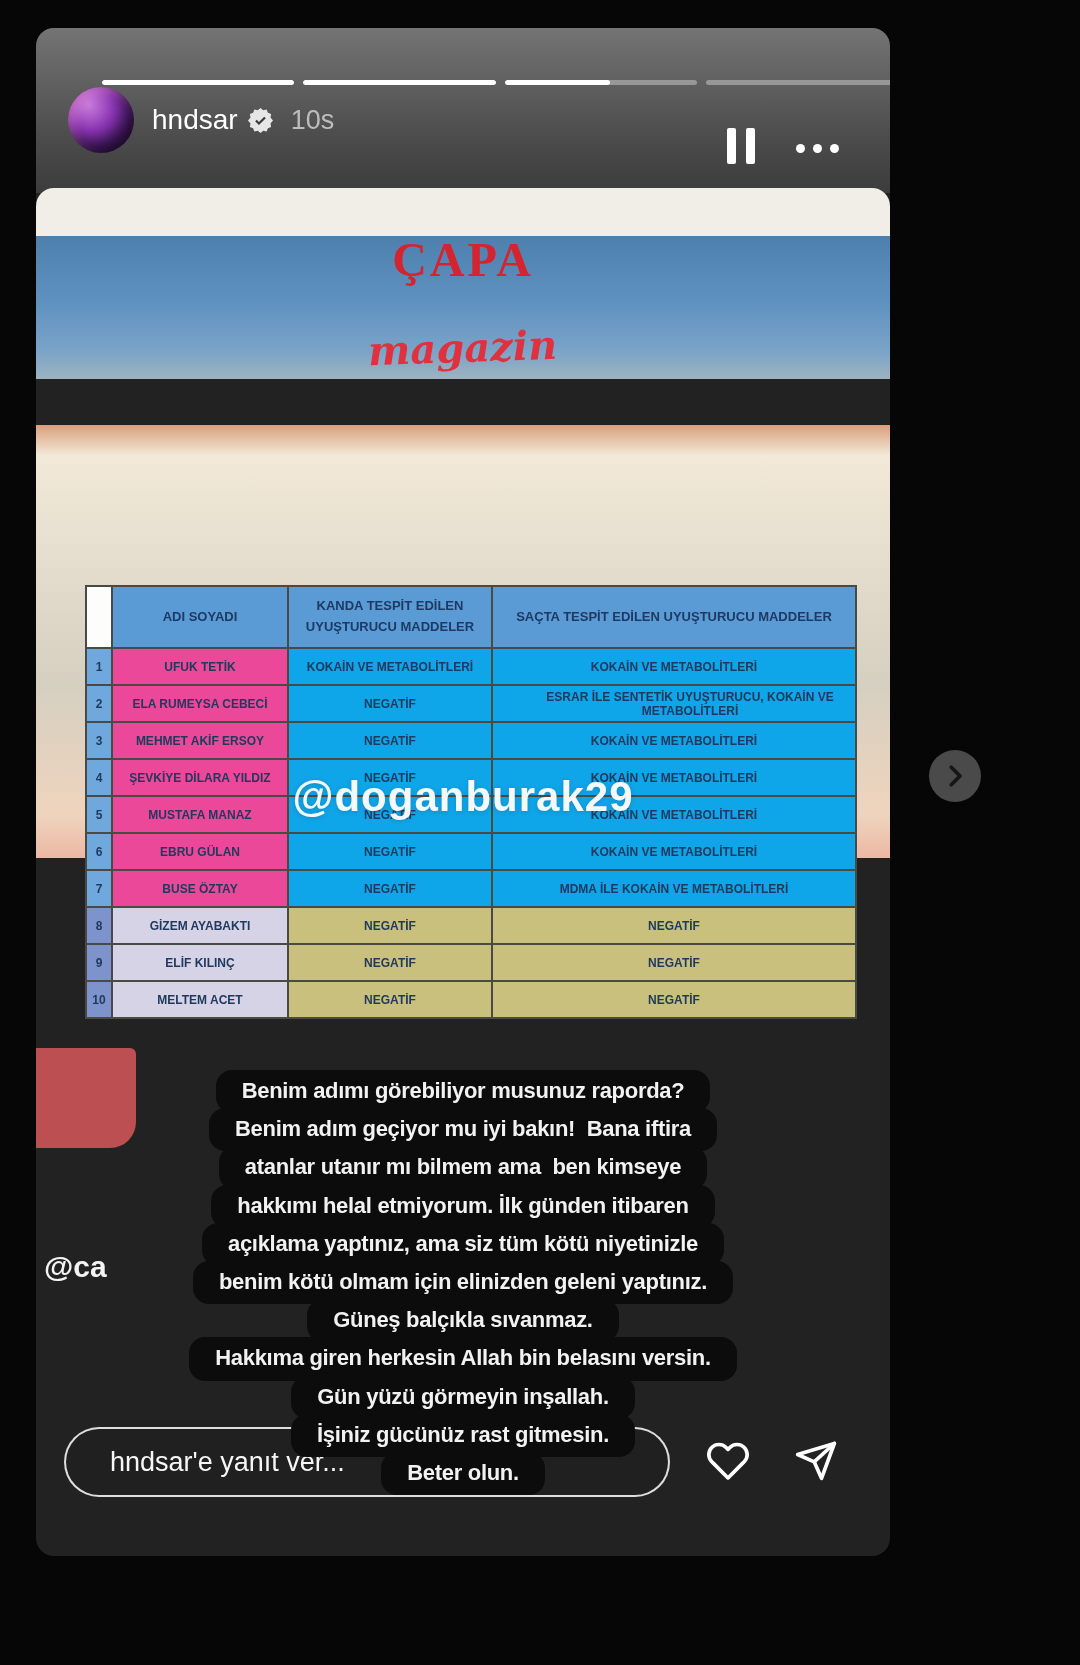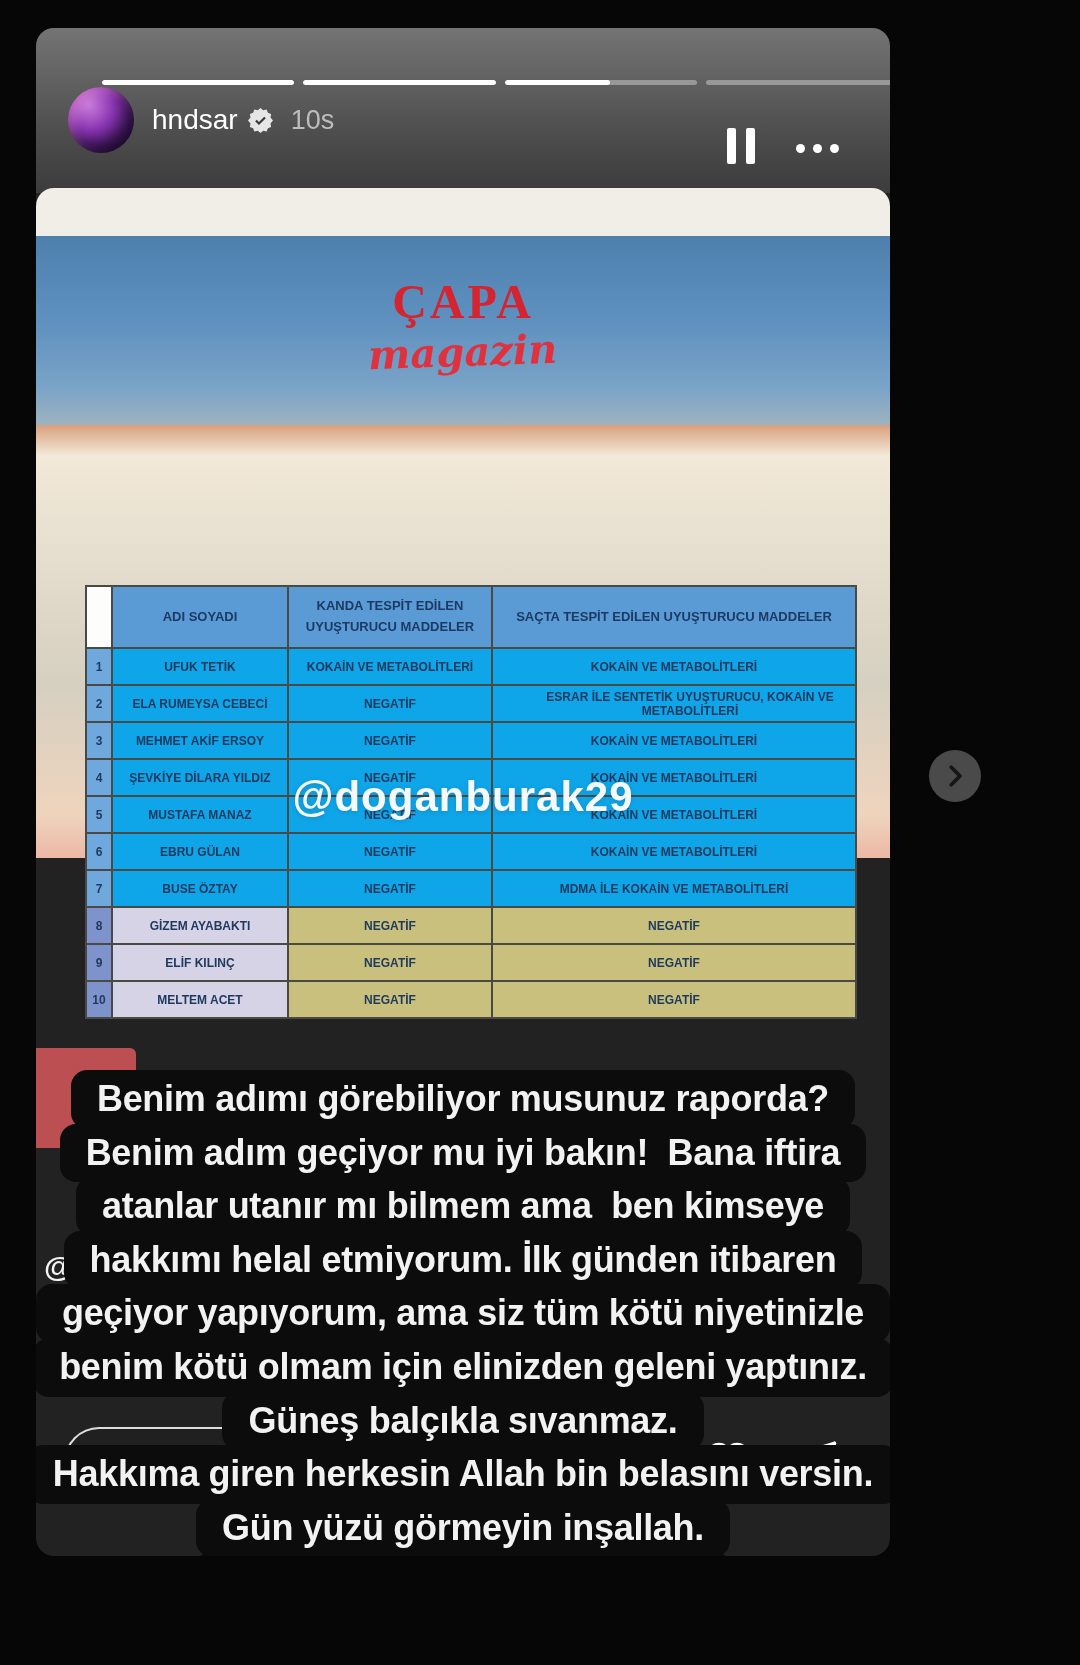--- a/index.html
+++ b/index.html
@@ -7,23 +7,23 @@
               font-family:"Liberation Sans", sans-serif; position:relative; }
 
   
   .story-card { position:absolute; left:36px; top:28px; width:854px; height:1528px;
                 border-radius:18px; overflow:hidden; background:#222; }
   .video-top  { position:absolute; left:0; top:0; width:100%; height:165px;
                 background:linear-gradient(#747474,#4a4a4a 70%,#3c3c3c); }
   .magazine   { position:absolute; left:0; top:160px; width:100%; height:1368px;
                 border-radius:18px 18px 0 0; overflow:hidden; }
   .band-white { position:absolute; left:0; top:0; width:100%; height:48px; background:#f1eee7; }
-  .band-blue  { position:absolute; left:0; top:48px; width:100%; height:189px;
+  .band-blue  { position:absolute; left:0; top:48px; width:100%; height:143px;
                 background:linear-gradient(180deg,#4d80ad 0%,#5e91bf 45%,#7aa3c8 80%,#9db3c0 100%);
-                display:flex; flex-direction:column; align-items:center; justify-content:center; }
+                display:flex; flex-direction:column; align-items:center; justify-content:space-between; }
   .band-table { position:absolute; left:0; top:237px; width:100%; height:433px;
                 background:linear-gradient(180deg,#d99f7c 0%,#f2e9d8 7%,#f5eeddd9 60%,#efd4bd 90%,#ecb8a5 100%); }
   .band-red   { position:absolute; left:0; top:670px; width:100%; height:698px;
                 background:linear-gradient(180deg,#dardcdc 0%, #cf7168 0%, #b85a52 6%, #e0766d 30%, #df857b 55%, #e89a8e 80%, #e7a396 100%); }
   .red-patch  { position:absolute; left:0px; top:860px; width:100px; height:100px;
                 background:#ef5f62; border-radius:0 6px 26px 0; opacity:.75; }
 
   
   .logo-title { font-family:"Liberation Serif", serif; font-size:48px; letter-spacing:3px;
                 color:#d4242f; font-weight:600; line-height:1; }
@@ -33,38 +33,38 @@
 
   
   table.report { position:absolute; left:49px; top:397px; width:770px; border-collapse:collapse;
                  table-layout:fixed; }
   .report th, .report td { border:2px solid #4a4a44; text-align:center; vertical-align:middle;
                  font-weight:bold; color:#203a5e; overflow:hidden; }
   .report th  { background:#5b9bd5; height:62px; font-size:13px; line-height:1.6; color:#1c3a63; }
   .report th.corner { background:#fdfdfb; }
   .report td  { height:37px; font-size:12px; }
   .c-no   { background:#6fa8dc; width:26px; }
-  .c-name { background:#0ea5e9; }
+  .c-name { background:#ec4899; }
   .tone-orange .c-blood, .tone-orange .c-hair { background:#0ea5e9; }
   .tone-green  .c-blood, .tone-green  .c-hair { background:#c9c07d; }
   .tone-green  .c-name { background:#d6d3e6; }
   .tone-green  .c-no   { background:#7e93cc; }
   .c-hair.small { font-size:12px;padding-left:32px; }
 
   
   .watermark-center { position:absolute; left:0; width:100%; top:585px; text-align:center;
       font-size:42px; font-weight:600; color:rgba(255,255,255,.95); z-index:3;
       text-shadow:0 1px 4px rgba(60,60,60,.25); letter-spacing:1px; }
   .watermark-left { position:absolute; left:8px; top:1062px; font-size:30px; font-weight:600;
       color:#f4f4f4; z-index:2; }
 
   
   .overlay-chips { position:absolute; left:0; top:882px; width:100%; z-index:10;
       display:flex; flex-direction:column; align-items:center; }
-  .chip { background:#0c0c0c; color:#f2f2f2; font-size:36px; font-weight:700;
+  .chip { background:#0c0c0c; color:#f2f2f2; font-size:22px; font-weight:700;
       white-space:pre; padding:9px 26px 10px; border-radius:16px; margin-top:-5px;
       letter-spacing:-0.3px; line-height:1.1; }
   .chip:first-child { margin-top:0; }
 
   
   .progress-row { position:absolute; left:66px; top:52px; width:796px; height:5px; z-index:20;
       display:flex; gap:9px; }
   .progress-seg { flex:1; height:5px; background:rgba(255,255,255,.35); border-radius:3px; overflow:hidden; }
   .progress-fill { height:100%; background:#ffffff; border-radius:3px; width:0; }
 
@@ -199,21 +199,21 @@
       </table>
 
     <div class="watermark-center">@doganburak29</div>
     <div class="watermark-left">@ca</div>
 
     <div class="overlay-chips">
       <div class="chip">Benim adımı görebiliyor musunuz raporda?</div>
       <div class="chip">Benim adım geçiyor mu iyi bakın!  Bana iftira</div>
       <div class="chip">atanlar utanır mı bilmem ama  ben kimseye</div>
       <div class="chip">hakkımı helal etmiyorum. İlk günden itibaren</div>
-      <div class="chip">geçiyor yapıyorum, ama siz tüm kötü niyetinizle</div>
+      <div class="chip">açıklama yaptınız, ama siz tüm kötü niyetinizle</div>
       <div class="chip">benim kötü olmam için elinizden geleni yaptınız.</div>
       <div class="chip">Güneş balçıkla sıvanmaz.</div>
       <div class="chip">Hakkıma giren herkesin Allah bin belasını versin.</div>
       <div class="chip">Gün yüzü görmeyin inşallah.</div>
       <div class="chip">İşiniz gücünüz rast gitmesin.</div>
       <div class="chip">Beter olun.</div>
     </div>
   </div>
 
   <div class="progress-row">

